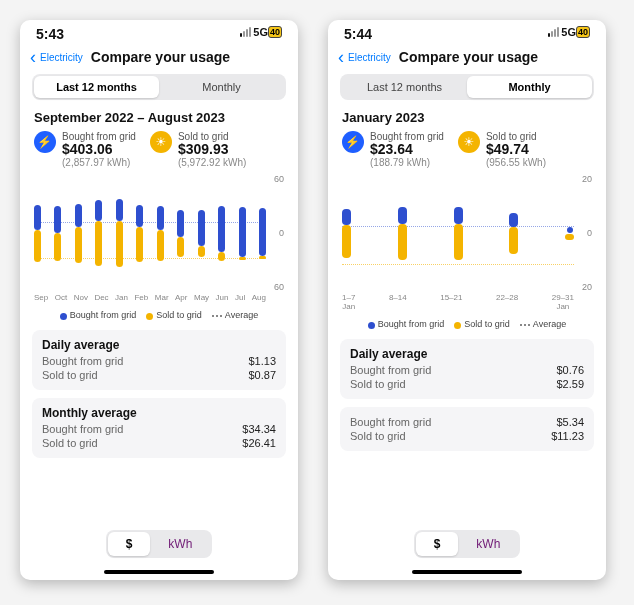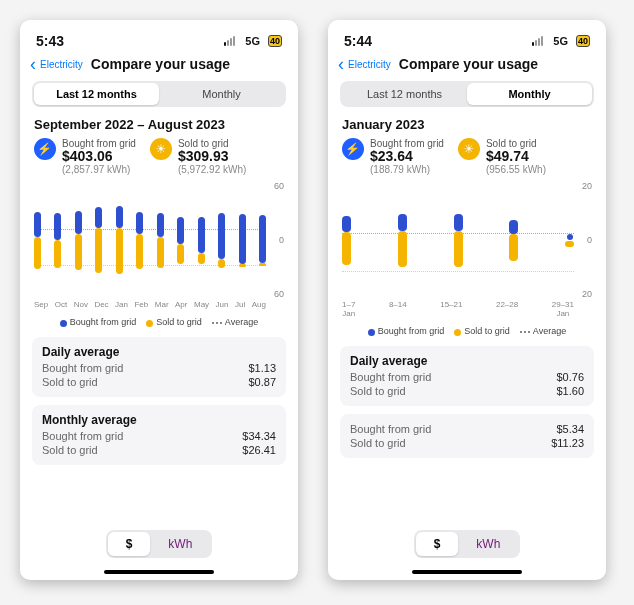--- a/index.html
+++ b/index.html
@@ -4,22 +4,22 @@
 <style>
   html,body{margin:0;padding:0;background:#f4f4f4;font-family:-apple-system,"Helvetica Neue",Arial,sans-serif;}
   .stage{display:flex;gap:30px;padding:20px 20px 30px;}
   .phone{
     width:278px;height:560px;background:#ffffff;border-radius:10px;
     box-shadow:0 4px 14px rgba(0,0,0,.25);
     position:relative;overflow:hidden;font-size:12px;color:#111;
     display:flex;flex-direction:column;
   }
   
-  .status{display:flex;justify-content:space-between;align-items:center;padding:13px 16px 2px;font-weight:600;font-size:14px}
-  .status .right{display:flex;align-items:center;gap:8px;font-size:11px;font-weight:600}
+  .status{display:flex;justify-content:space-between;align-items:flex-start;padding:6px 16px 2px;font-weight:600;font-size:14px}
+  .status .right{display:flex;align-items:center;gap:0;font-size:11px;font-weight:600}
   .sig{display:flex;gap:1px;align-items:flex-end;margin-right:2px}
   .sig span{width:2px;background:#999;border-radius:1px}
   .sig span.on{background:#111}
   .sig span:nth-child(1){height:4px}.sig span:nth-child(2){height:6px}.sig span:nth-child(3){height:8px}.sig span:nth-child(4){height:10px}
   .batt{border:1px solid #444;border-radius:3px;padding:0 1px;font-size:9px;background:#f5c518;color:#000;font-weight:700}
   
   .nav{display:flex;align-items:center;gap:4px;padding:4px 10px 8px}
   .chev{color:#007aff;font-size:18px;line-height:1}
   .back{color:#007aff;font-size:10px}
   .title{font-weight:700;font-size:14px;margin-left:4px}
@@ -323,21 +323,21 @@
     </div>
 
     <div class="card">
       <div class="ttl">Daily average</div>
       <div class="row">
           <span>Bought from grid</span>
           <span class="v">$0.76</span>
         </div>
       <div class="row">
           <span>Sold to grid</span>
-          <span class="v">$1.60</span>
+          <span class="v">$2.59</span>
         </div>
     </div>
 
     <div class="card">
       <div class="row">
           <span>Bought from grid</span>
           <span class="v">$5.34</span>
         </div>
       <div class="row">
           <span>Sold to grid</span>

